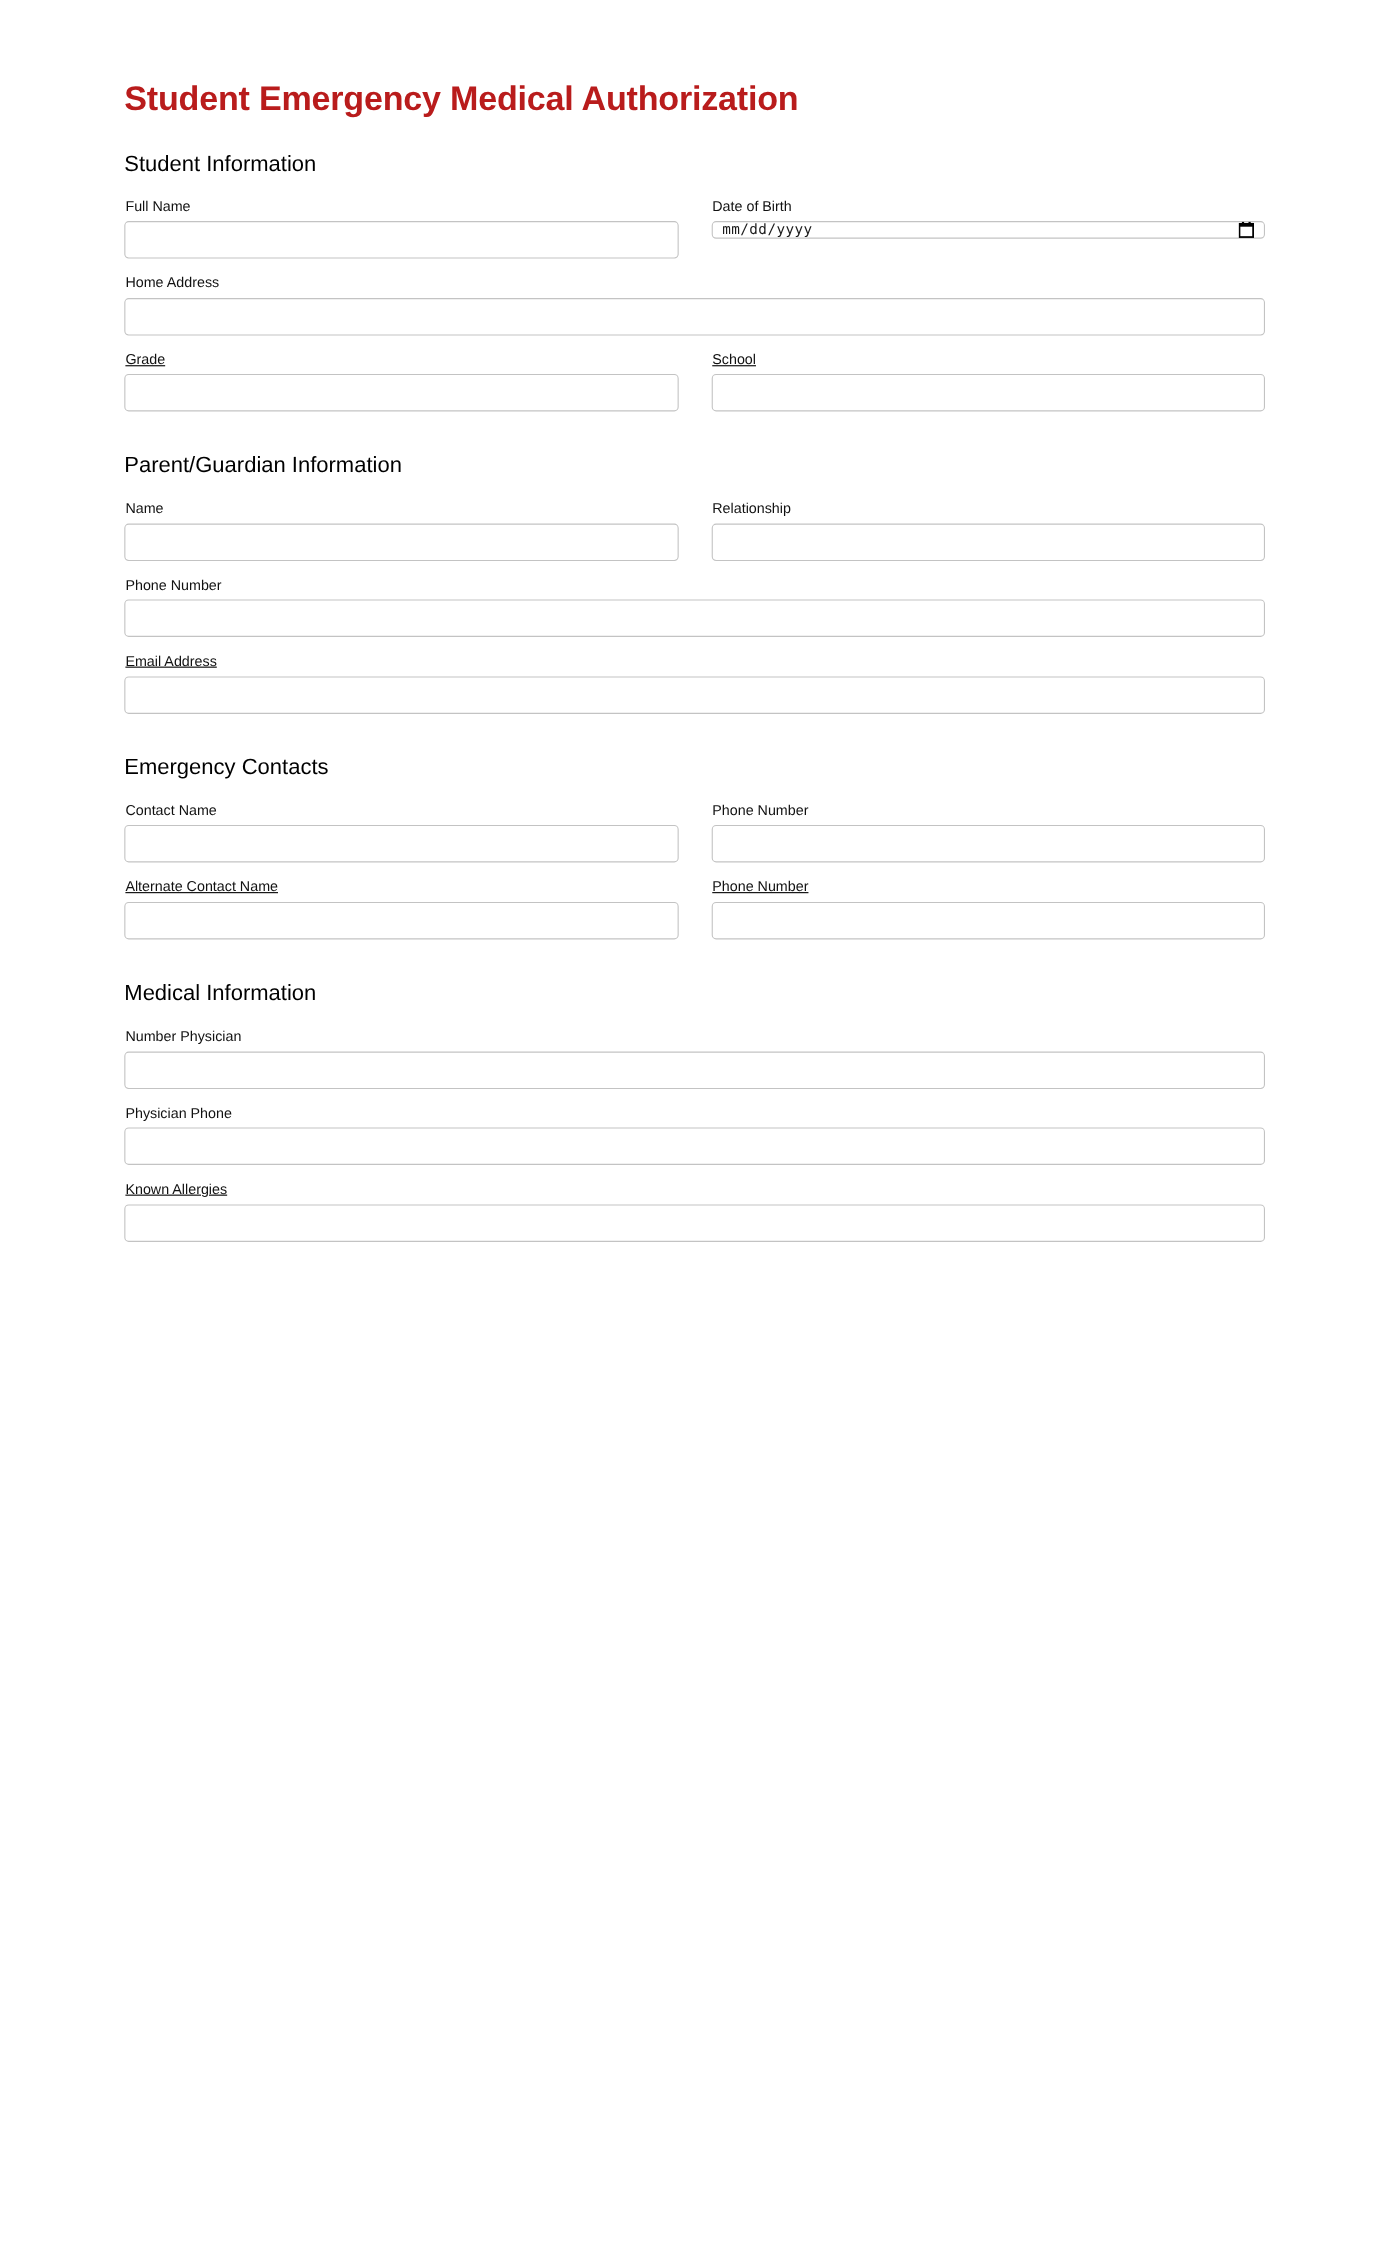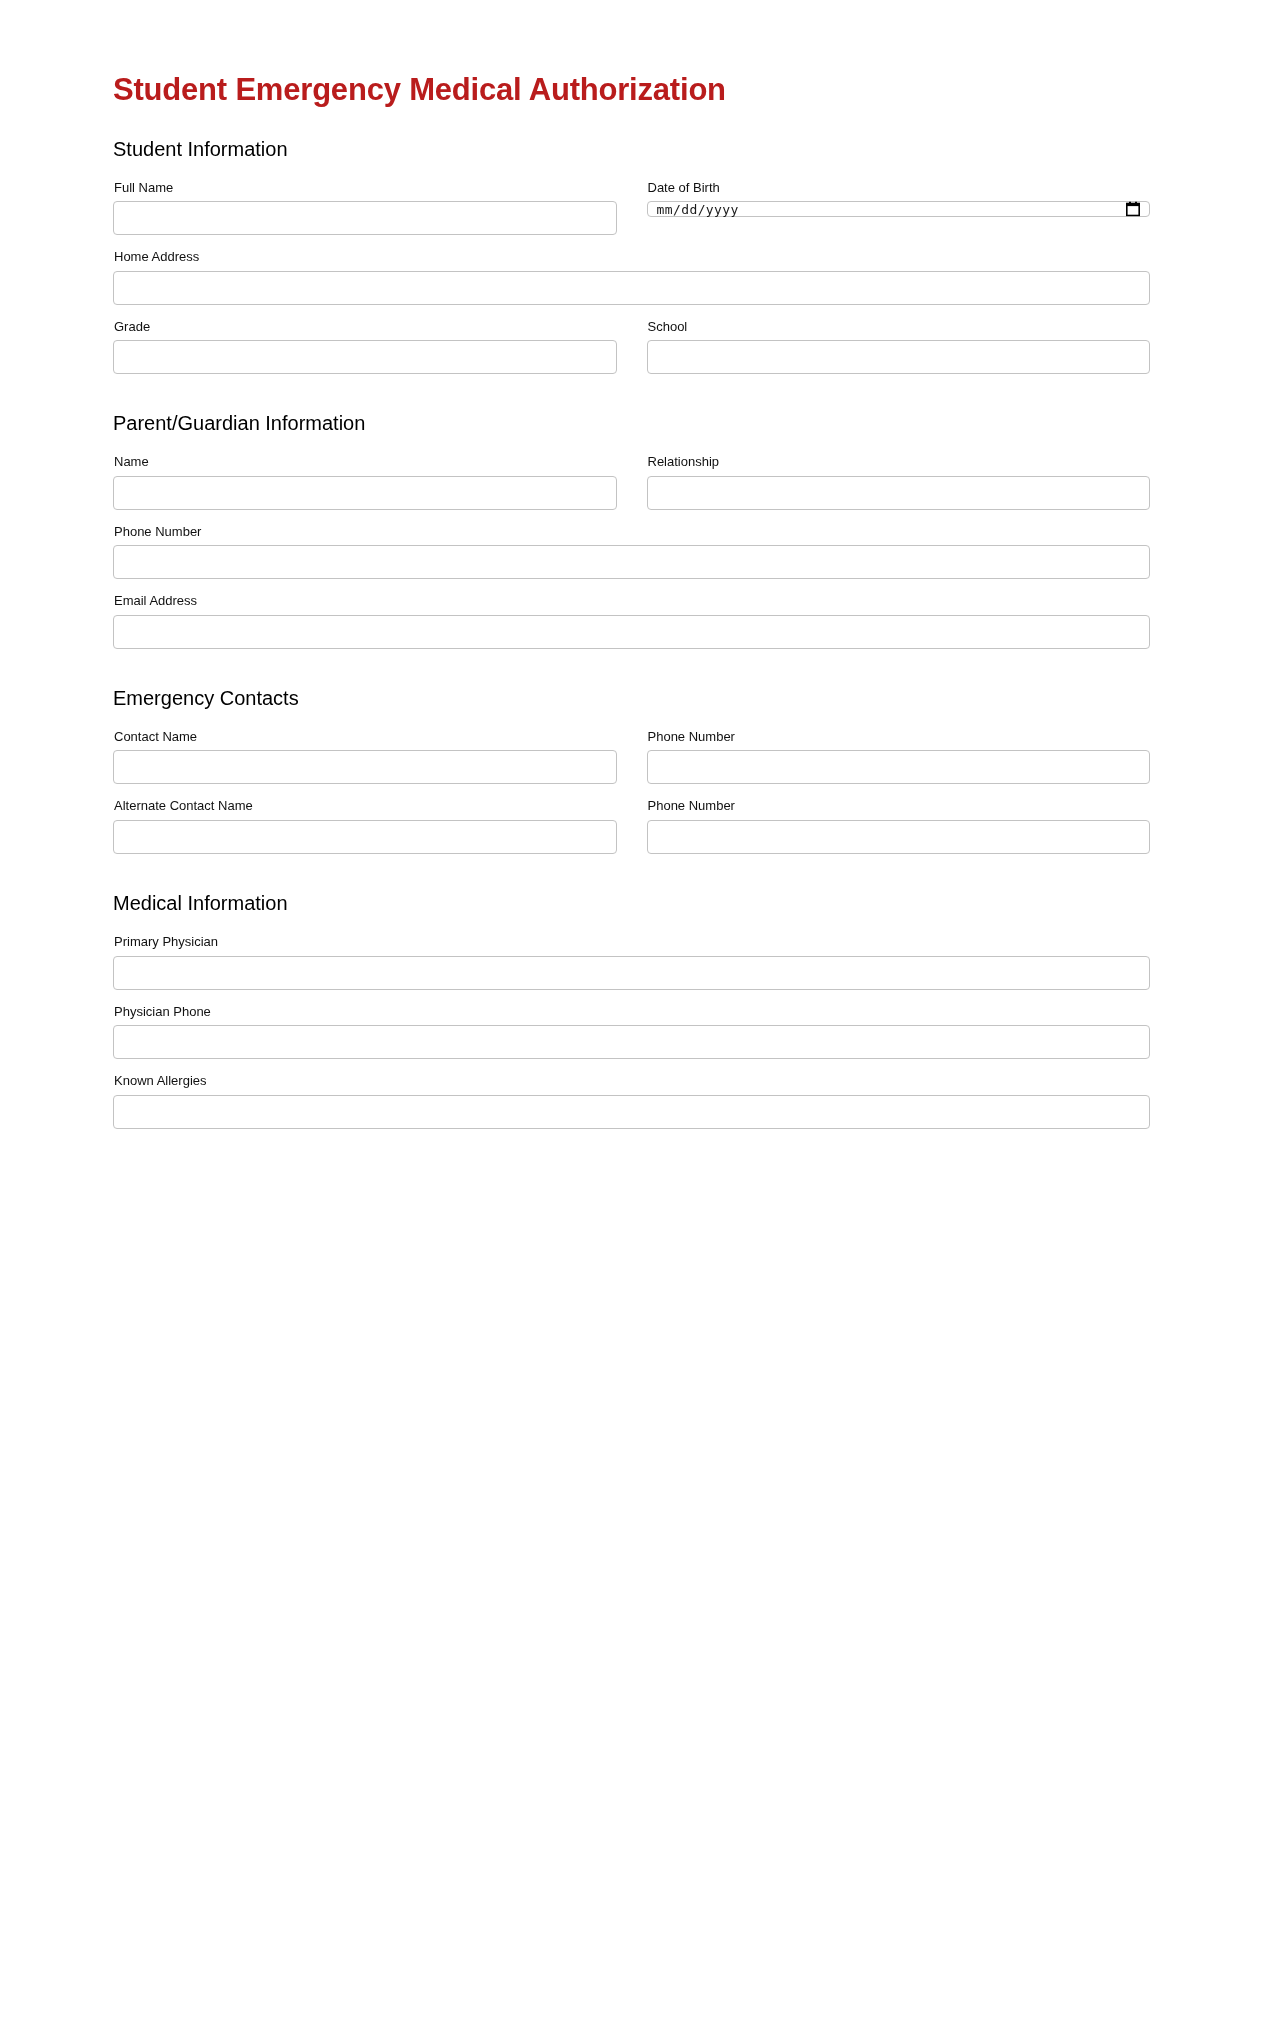--- a/index.html
+++ b/index.html
@@ -56,21 +56,21 @@
     line-height: 1.2;
     margin: 0 0 18px 0;
     color: #000000;
   }
 
   .row {
     display: flex;
     gap: 30px;
     margin-bottom: 13px;
   }
-  .row:last-child { margin-bottom: 0; }
+  .row:last-child { margin-bottom: 0; text-decoration: underline; }
 
   .field { flex: 1 1 0; min-width: 0; }
   .field.full { flex: 1 1 100%; }
 
   .field-label {
     display: block;
     font-size: 13px;
     line-height: 1.35;
     color: #111111;
     margin: 0 0 5px 1px;
@@ -213,21 +213,21 @@
               <div class="field">
                 <label class="field-label">Phone Number</label>
                 <input class="field-input" type="tel" style="">
               </div>
             </div>
           </div>
           <div class="section">
             <h2 class="section-title">Medical Information</h2>
             <div class="row">
               <div class="field full">
-                <label class="field-label">Primary Physician</label>
+                <label class="field-label">Number Physician</label>
                 <input class="field-input" type="text" style="">
               </div>
             </div>
             <div class="row">
               <div class="field full">
                 <label class="field-label">Physician Phone</label>
                 <input class="field-input" type="tel" style="">
               </div>
             </div>
             <div class="row">

